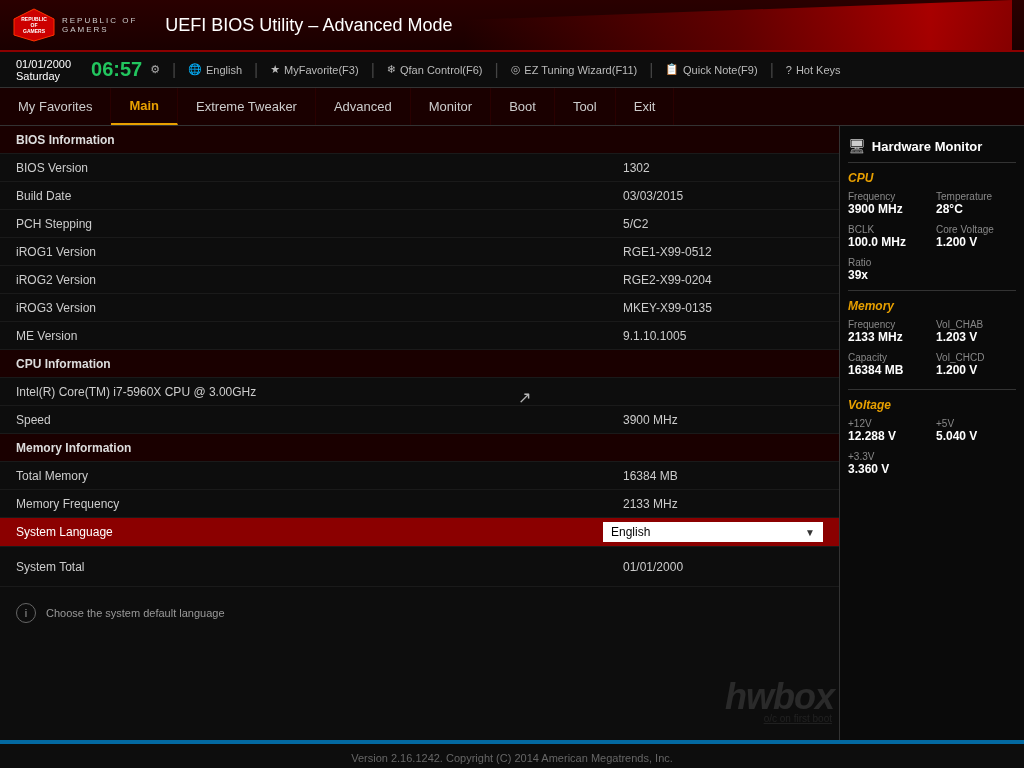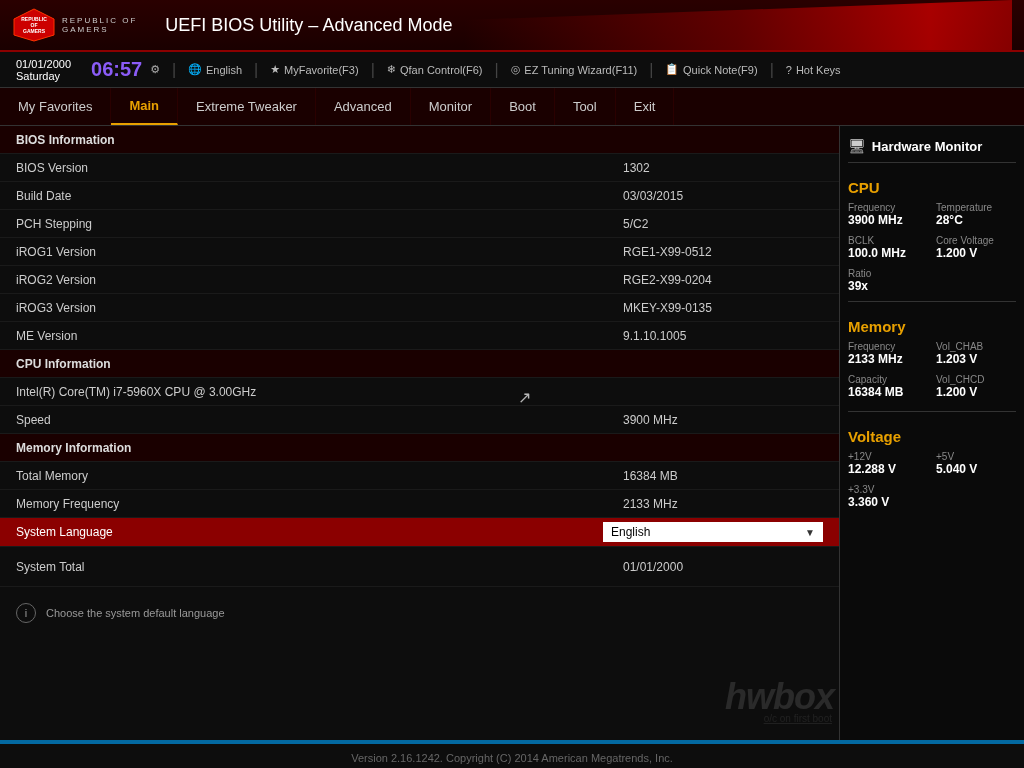--- a/index.html
+++ b/index.html
@@ -59,21 +59,21 @@
       white-space: nowrap;
     }
     .toolbar-datetime {
       color: #fff;
       font-size: 11px;
       margin-right: 4px;
     }
     .toolbar-time {
       font-size: 20px;
       font-weight: bold;
-      color: #8b5cf6;
+      color: #22c55e;
     }
     .toolbar-sep {
       color: #444;
       margin: 0 2px;
     }
 
     
     .nav {
       background: #1a0000;
       height: 38px;
@@ -226,23 +226,24 @@
       font-size: 14px;
       color: #ccc;
     }
     .hw-header-title {
       font-size: 13px;
       color: #fff;
       font-weight: bold;
     }
     .hw-section-title {
       color: #e8a000;
-      font-size: 15px;
-      font-weight: bold;
-      margin: 16px 0 6px 0;
+      font-size: 12px;
+      font-weight: bold;
+      margin: 8px 0 6px 0;
+      font-style: italic;
     }
     .hw-divider {
       border: none;
       border-top: 1px solid #333;
       margin: 8px 0;
     }
     .hw-grid {
       display: grid;
       grid-template-columns: 1fr 1fr;
       gap: 4px 8px;

